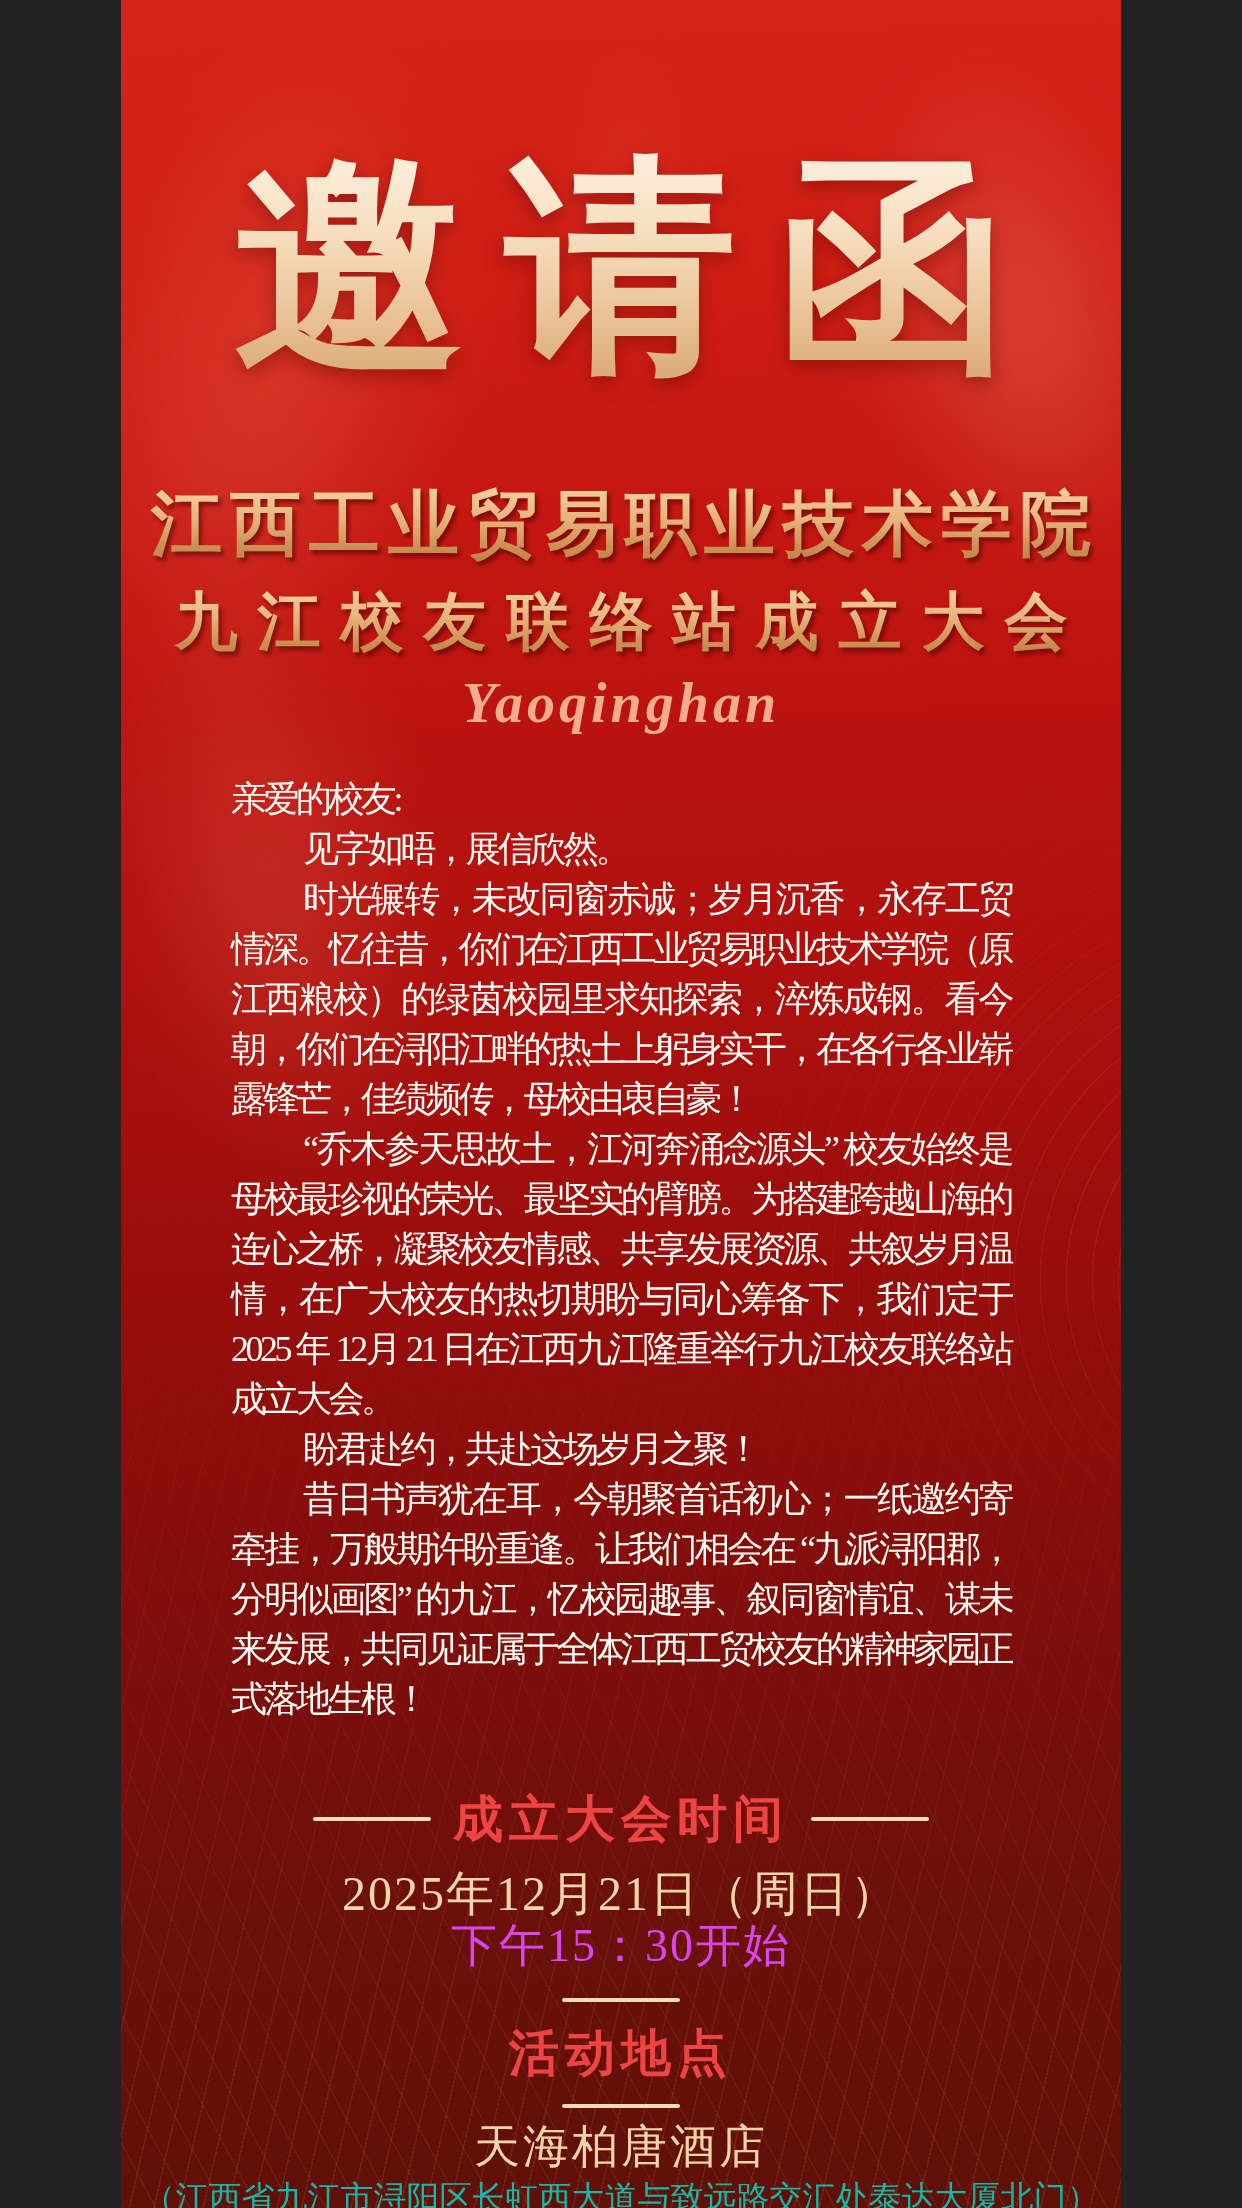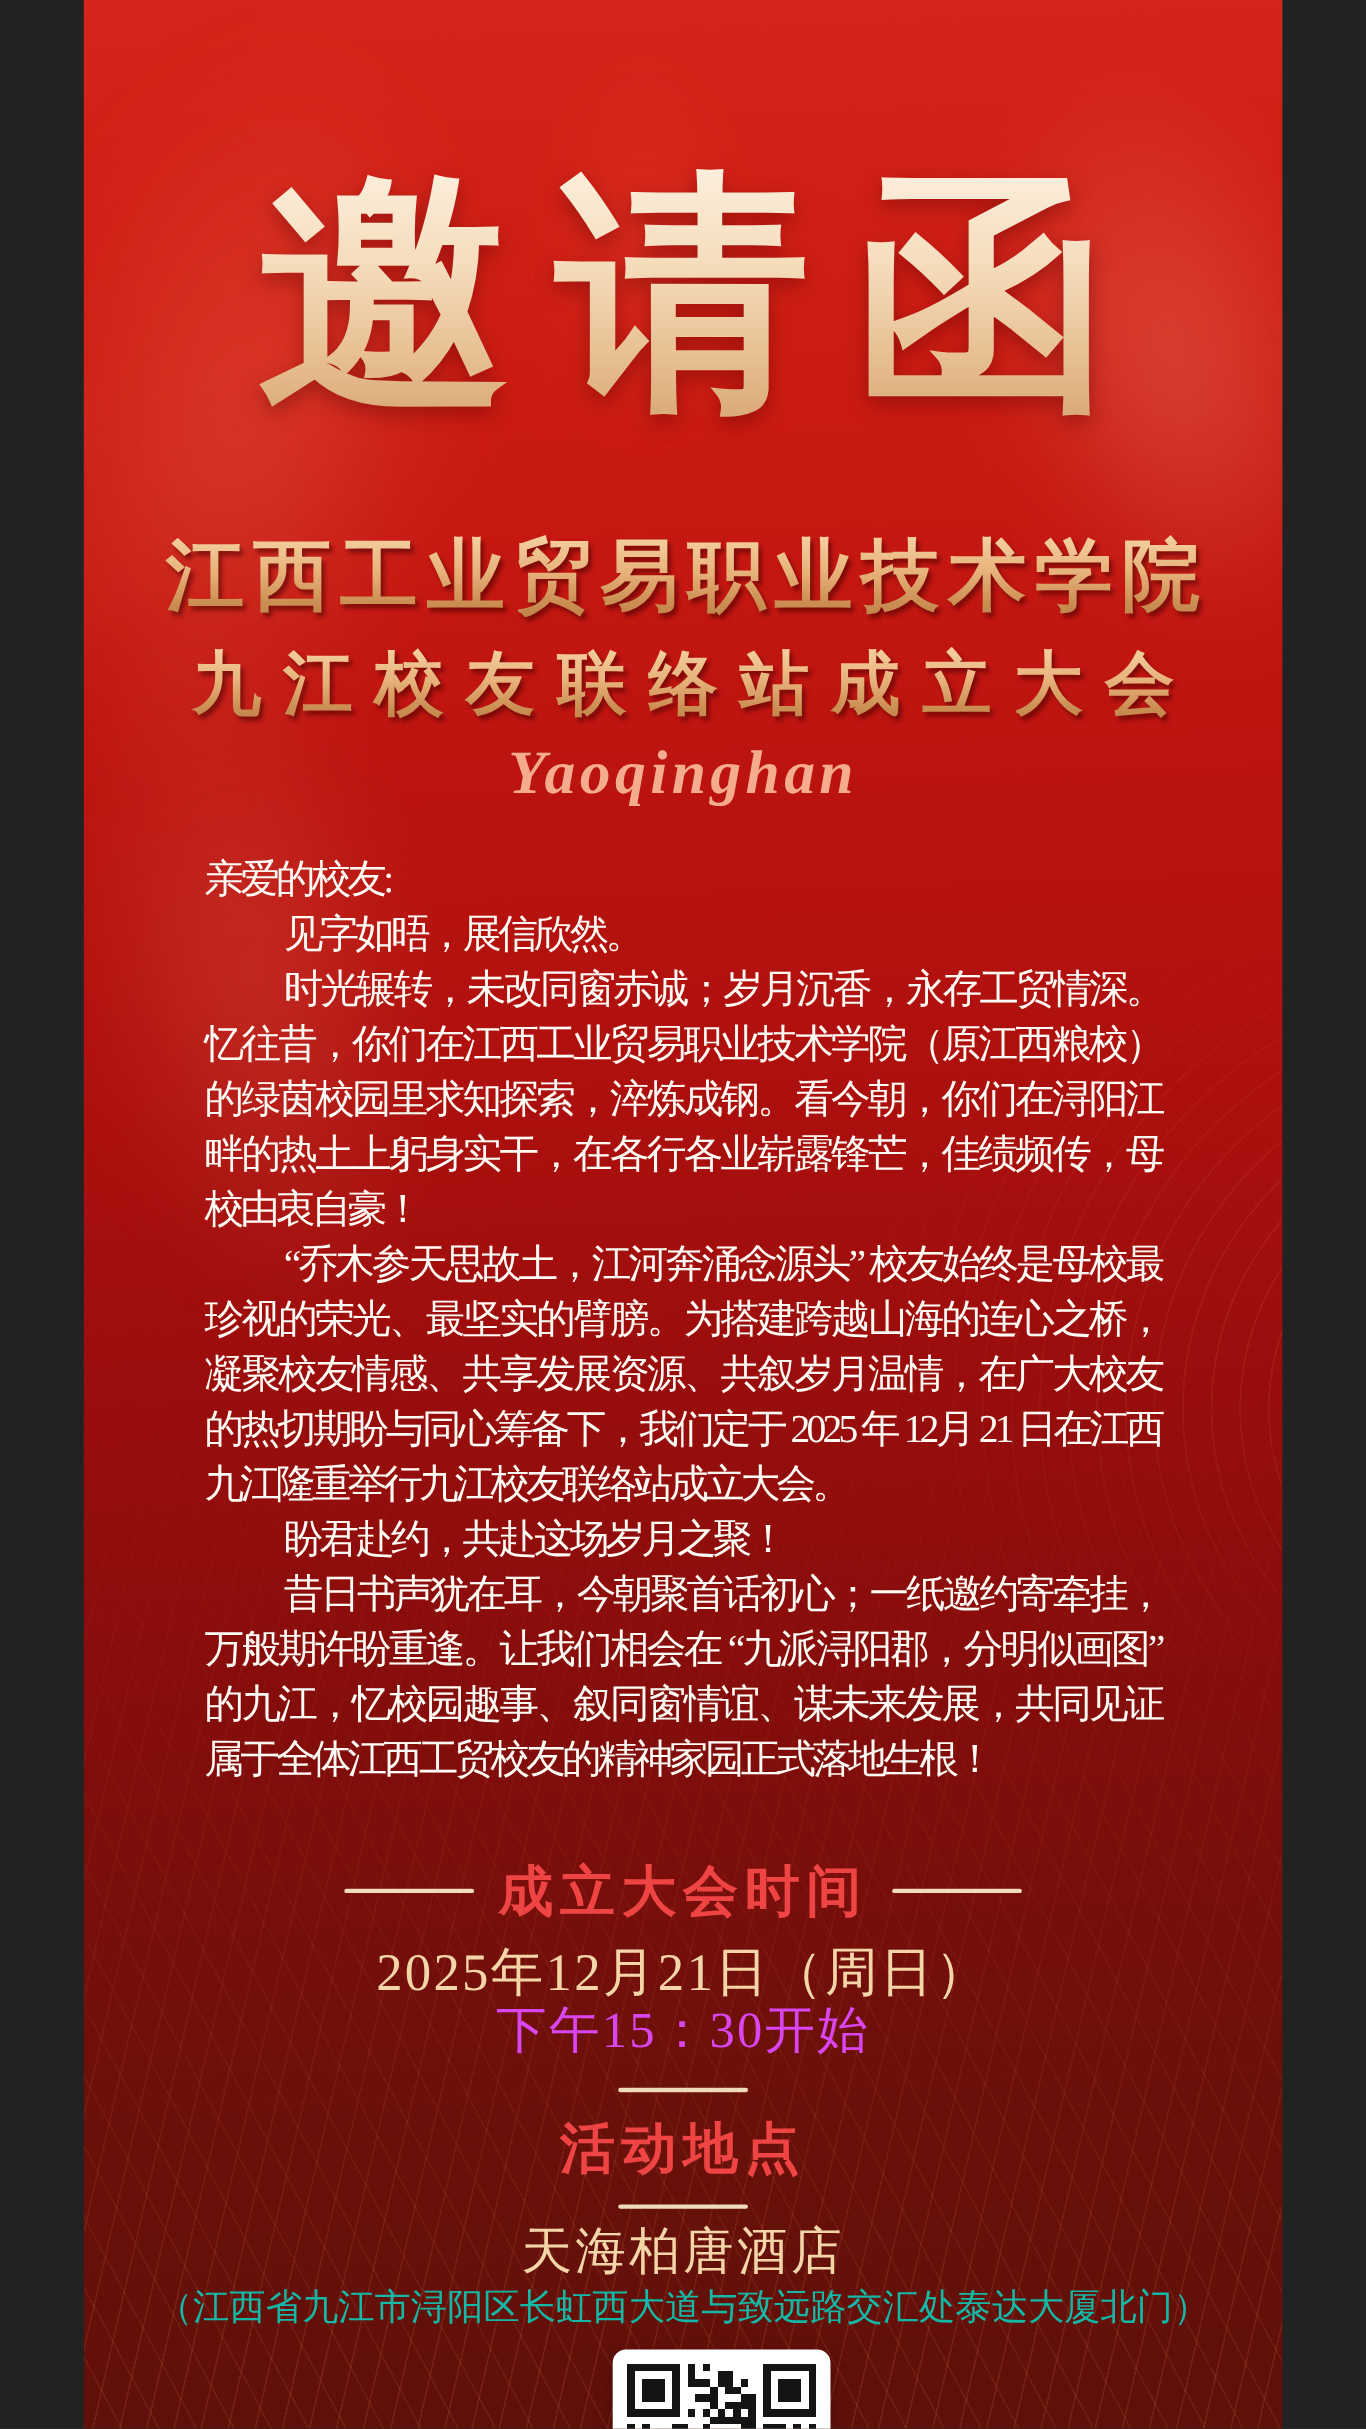--- a/index.html
+++ b/index.html
@@ -1,18 +1,18 @@
 <!DOCTYPE html>
 <html><head>
 <meta charset="utf-8">
 <style>
   html,body{margin:0;padding:0;background:#222;}
   .poster{
     position:relative;
-    width:1090px;height:2208px;
+    width:1000px;height:2208px;
     margin:0 auto;
     overflow:hidden;
     font-family:"Liberation Serif", serif;
   }
   
   .bg{
     position:absolute;inset:0;
     background:
       linear-gradient(178deg,
         #d6241a 0%, #cd1c12 14%, #c01510 28%,

